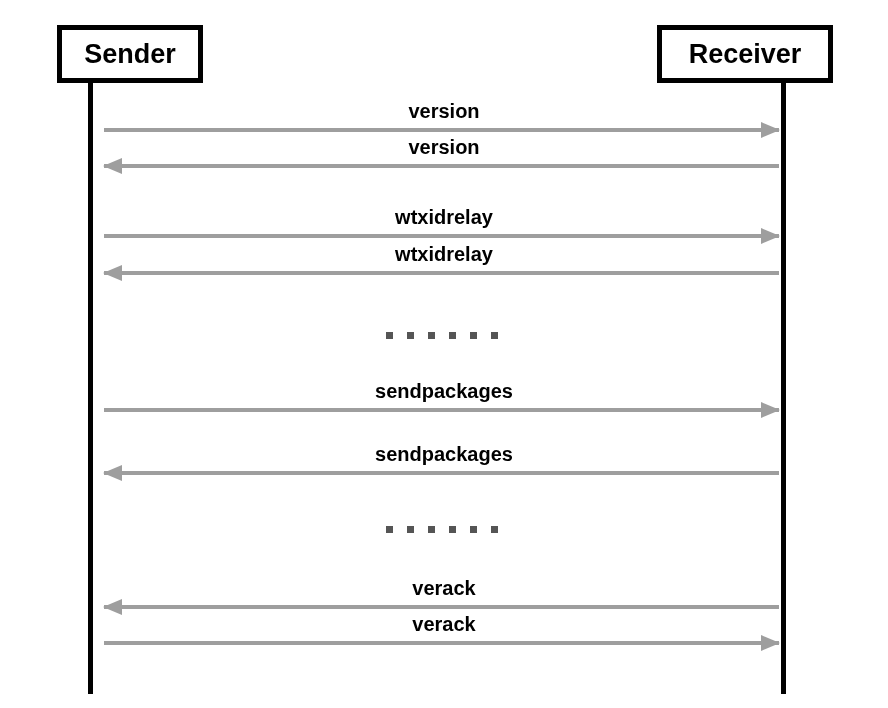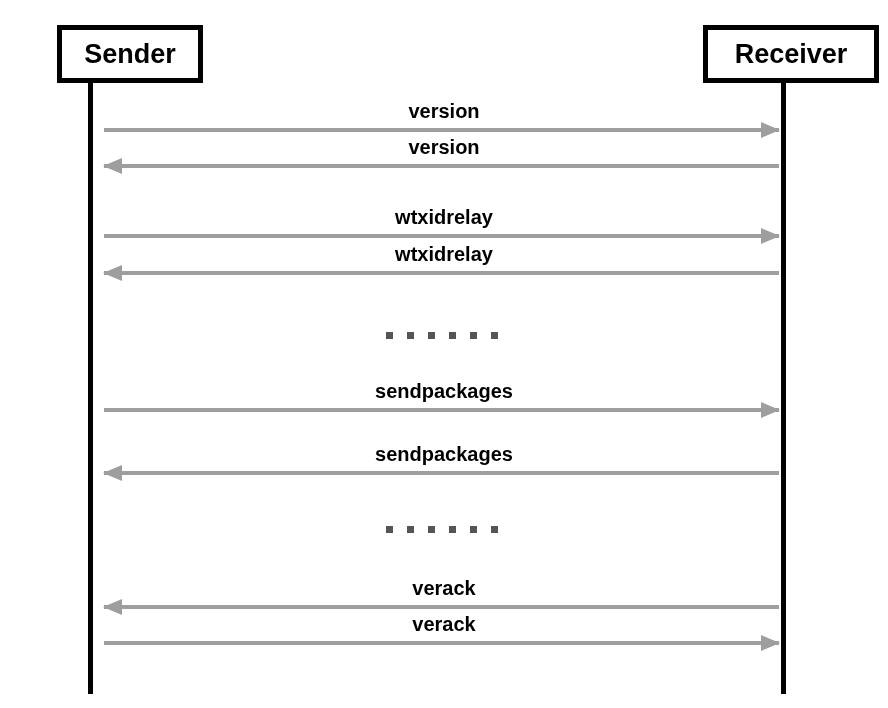--- a/index.html
+++ b/index.html
@@ -30,21 +30,21 @@
   }
   .participant .plabel {
     font-size: 27px;
     font-weight: bold;
     color: #000000;
     line-height: 1;
     letter-spacing: 0px;
     white-space: nowrap;
   }
   #participant-sender  { left: 20px;  top: 25px; width: 146px; height: 58px; margin-left: 37px; }
-  #participant-receiver{ left: 703px; top: 25px; width: 176px; height: 58px; }
+  #participant-receiver{ left: 657px; top: 25px; width: 176px; height: 58px; }
 
   
   .lifeline {
     position: absolute;
     width: 5px;
     background: #000000;
     top: 80px;
     height: 614px;
   }
   #lifeline-sender   { left: 88px; }

